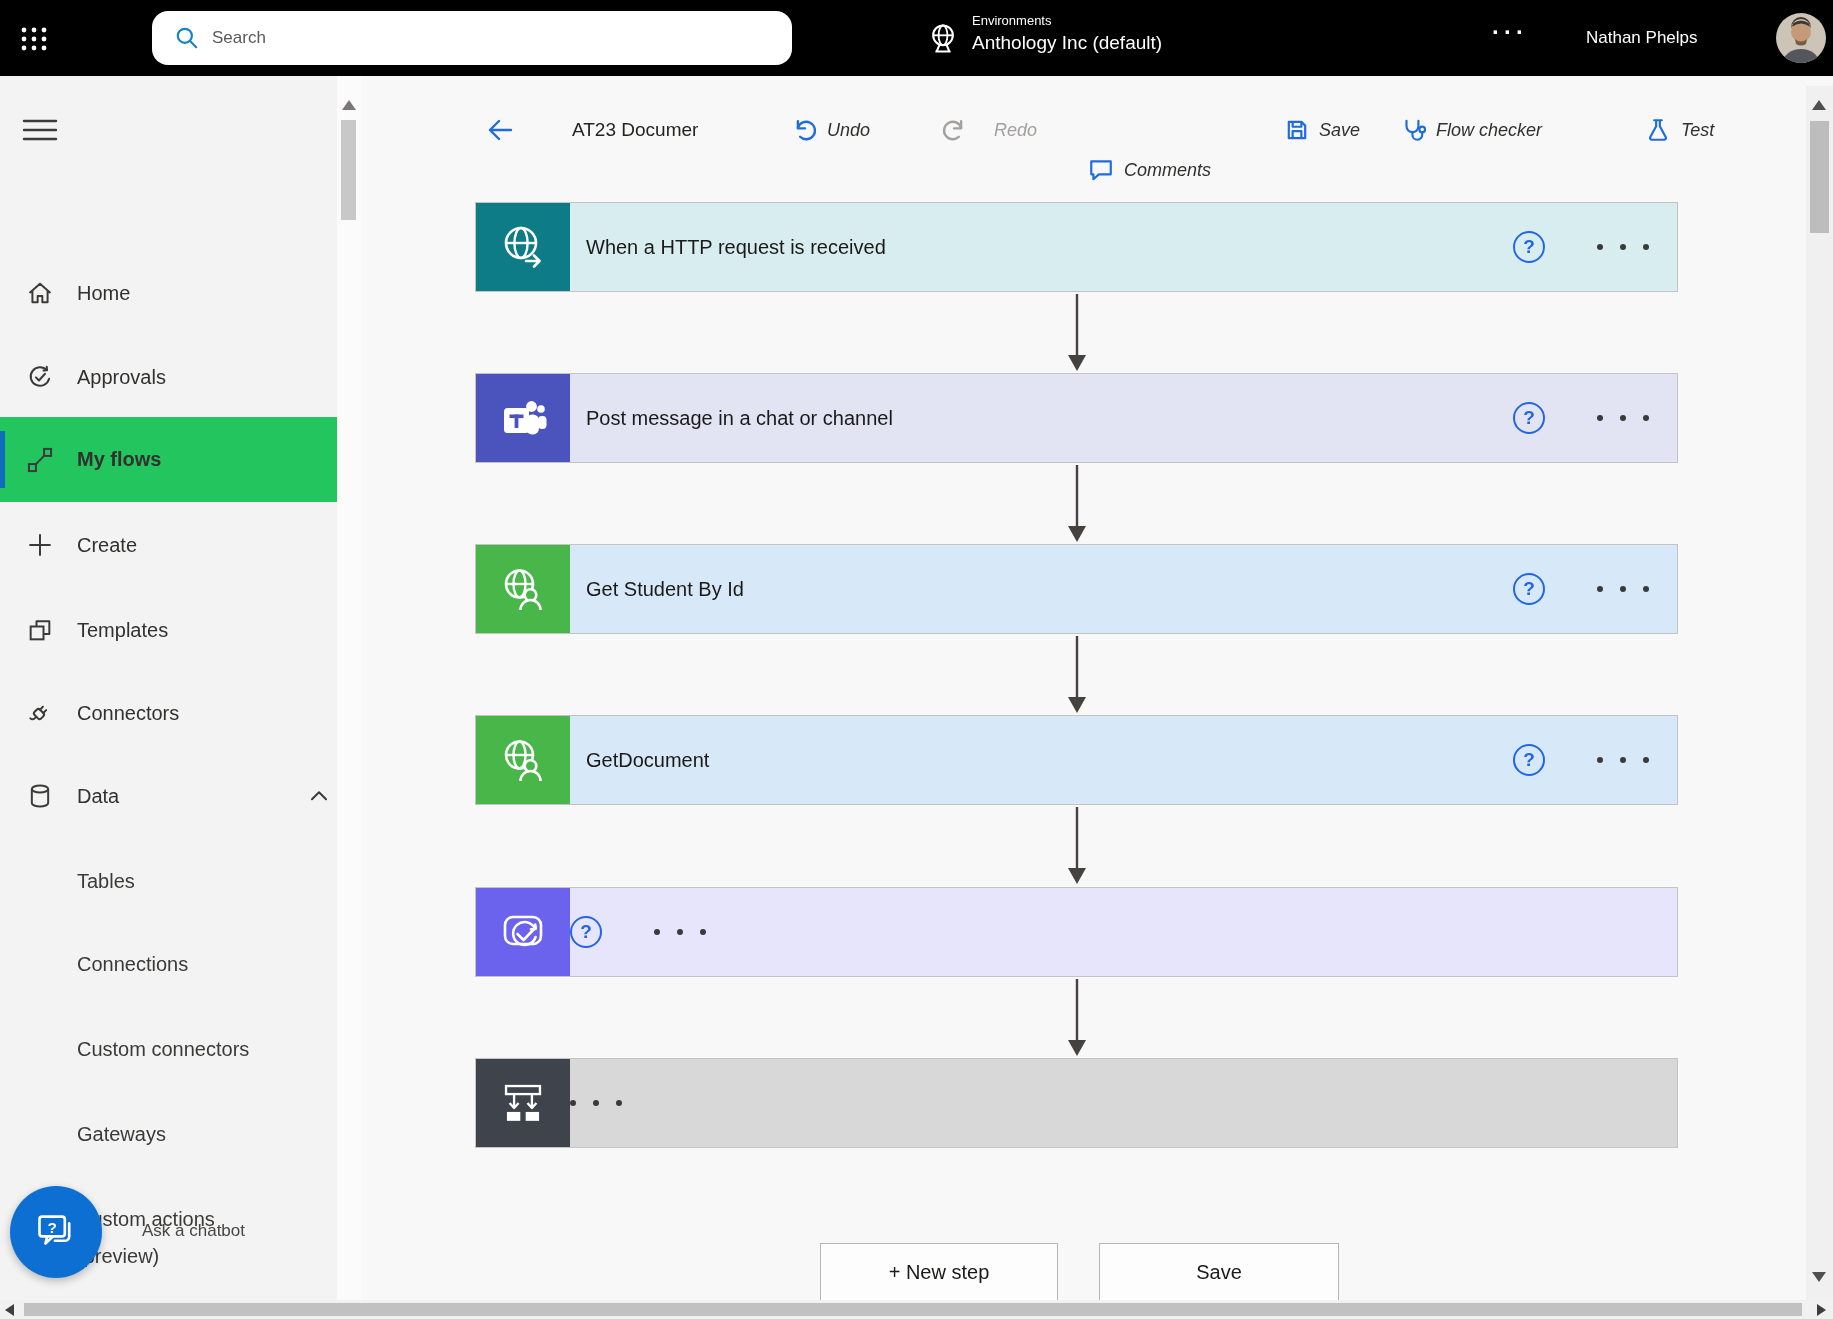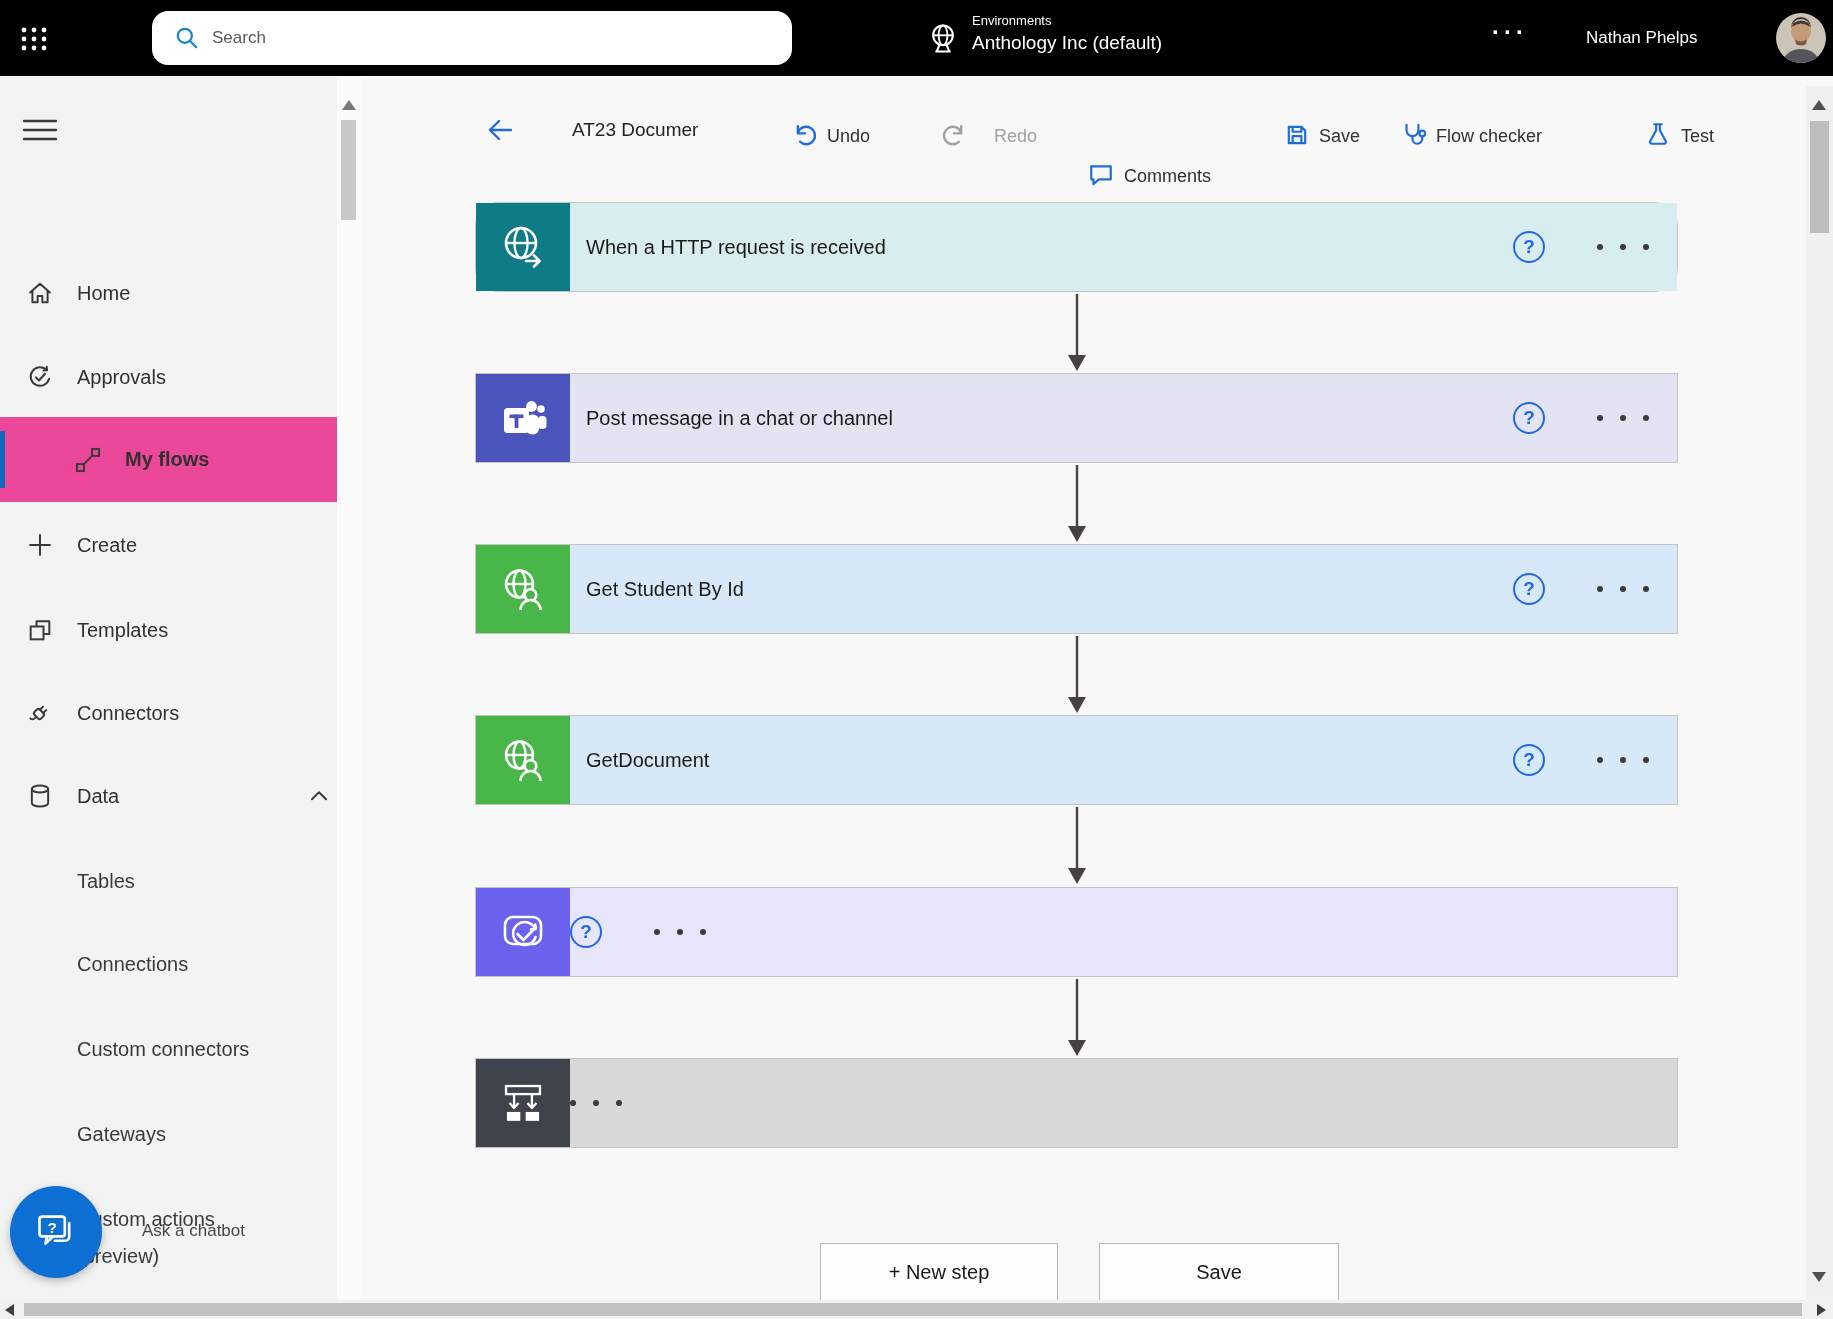--- a/index.html
+++ b/index.html
@@ -16,32 +16,32 @@
   .searchbox input::placeholder { color:#5c5a58; }
   .env { position:absolute; left:928px; top:12px; display:flex; align-items:center; color:#fff; }
   .env-globe { margin-right:14px; margin-top:10px; }
   .env-label { font-size:13px; line-height:18px; }
   .env-name { font-size:19px; line-height:26px; }
   .top-more { position:absolute; left:1492px; top:18px; color:#fff; font-size:24px; letter-spacing:4px; font-weight:bold; cursor:pointer; }
   .user-name { position:absolute; left:1586px; top:27px; color:#fff; font-size:17px; line-height:22px; }
   .avatar { position:absolute; left:1776px; top:13px; width:50px; height:50px; border-radius:50%; overflow:hidden; cursor:pointer; }
 
   
-  .tb-item { position:absolute; top:113px; height:34px; display:flex; align-items:flex-end; gap:10px; font-size:18px; color:#30302f; cursor:pointer; white-space:nowrap; }
+  .tb-item { position:absolute; top:113px; height:34px; display:flex; align-items:center; gap:10px; font-size:18px; color:#30302f; cursor:pointer; white-space:nowrap;font-style:italic; }
   .tb-item.disabled { color:#a3a1a0; cursor:default; }
   .tb-title { position:absolute; left:572px; top:119px; font-size:19px; color:#252423; }
   .tb-back { position:absolute; left:486px; top:117px; cursor:pointer; }
 
   
   .sidebar { position:absolute; left:0; top:76px; width:337px; height:1224px; background:#f3f3f3; z-index:10; }
   .hamburger { position:absolute; left:22px; top:40px; width:36px; height:30px; cursor:pointer; }
   .side-item { position:absolute; left:0; width:337px; height:64px; display:flex; align-items:center; color:#323130; font-size:20px; cursor:pointer; }
   .side-item .s-icon { width:28px; height:28px; margin-left:26px; flex:0 0 28px; }
   .side-item .s-label { margin-left:23px; }
-  .side-item.selected { background:#ec4899; height:85px; font-weight:bold;padding-left:48px; }
+  .side-item.selected { background:#22c55e; height:85px; font-weight:bold; }
   .side-item.selected::before { content:""; position:absolute; left:0; top:14px; bottom:14px; width:5px; background:#0f6cbd; }
   .side-sub { position:absolute; left:77px; color:#3b3a39; font-size:20px; cursor:pointer; line-height:37px; width:230px; }
   .side-chevron { position:absolute; left:306px; width:26px; height:26px; cursor:pointer; }
   .fab { position:absolute; left:10px; top:1186px; width:92px; height:92px; border-radius:50%; background:#0e6fd2; z-index:50; display:flex; align-items:center; justify-content:center; cursor:pointer; box-shadow:0 3px 8px rgba(0,0,0,.25); }
   .chatbot-label { position:absolute; left:142px; top:1221px; font-size:17px; color:#484644; z-index:51; cursor:pointer; }
 
   
   .side-scroll { position:absolute; left:337px; top:76px; width:24px; height:1224px; background:#fbfbfb; z-index:11; }
   .side-scroll .thumb { position:absolute; left:4px; top:44px; width:15px; height:100px; background:#c8c8c8; }
 
@@ -280,21 +280,21 @@
   <div class="fab">
     <svg width="44" height="44" viewBox="0 0 40 40">
       <rect x="5" y="6" width="23" height="18" rx="2.5" fill="none" stroke="#fff" stroke-width="2.4"></rect>
       <path d="M12 24 l-1.6 6.5 7 -6.5" fill="none" stroke="#fff" stroke-width="2.4" stroke-linejoin="round"></path>
       <path d="M32 12 v12 a4 4 0 0 1 -4 4 h-9" fill="none" stroke="#fff" stroke-width="2.4" stroke-linecap="round"></path>
       <text x="16.5" y="20.5" text-anchor="middle" font-size="14" font-weight="bold" fill="#fff" font-family="Liberation Sans, sans-serif">?</text>
     </svg>
   </div>
   <div class="chatbot-label">Ask a chatbot</div>
 
-  <div class="step" style="top:202px;border-radius:24px;">
+  <div class="step" style="top:202px;">
     <div class="step-icon bg-http">
       <svg width="50" height="50" viewBox="0 0 50 50">
         <circle cx="23" cy="21" r="15" fill="none" stroke="#fff" stroke-width="2.6"></circle>
         <ellipse cx="23" cy="21" rx="6.6" ry="15" fill="none" stroke="#fff" stroke-width="2.4"></ellipse>
         <line x1="8" y1="21" x2="38" y2="21" stroke="#fff" stroke-width="2.4"></line>
         <path d="M28 39 h13 M36 33.5 l5.5 5.5 -5.5 5.5" fill="none" stroke="#fff" stroke-width="2.6" stroke-linecap="round" stroke-linejoin="round"></path>
       </svg>
     </div>
     <div class="step-body row-http">
       <div class="step-title">When a HTTP request is received</div>

